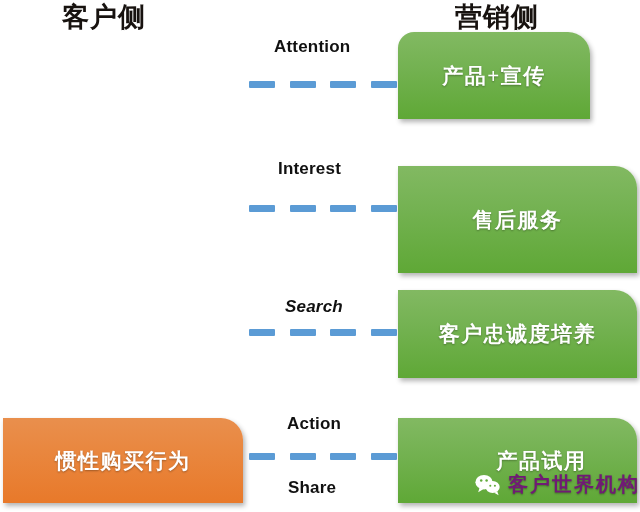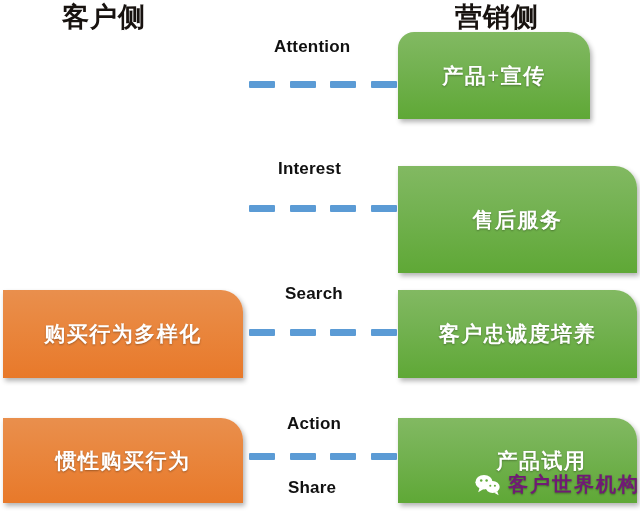--- a/index.html
+++ b/index.html
@@ -137,23 +137,22 @@
 
   <div class="connector" style="left:249px; top:204px; width:148px; height:8px;">
     <span class="dash" style="width:26px;"></span>
     <span class="dash" style="width:26px;"></span>
     <span class="dash" style="width:26px;"></span>
     <span class="dash" style="width:26px;"></span>
   </div>
 
   <div class="box green" style="left:398px; top:166px; width:239px; height:107px;">售后服务</div>
 
-  <div class="box orange" style="left:3px; top:290px; width:240px; height:88px;">购买行为多样化</div>
 
-  <div class="conn-label" style="left:285px; top:285px;">Search</div>
+  <div class="conn-label" style="left:285px; top:298px;font-style:italic;">Search</div>
 
   <div class="connector" style="left:249px; top:328px; width:148px; height:8px;">
     <span class="dash" style="width:26px;"></span>
     <span class="dash" style="width:26px;"></span>
     <span class="dash" style="width:26px;"></span>
     <span class="dash" style="width:26px;"></span>
   </div>
 
   <div class="box orange" style="left:3px; top:418px; width:240px; height:85px;">惯性购买行为</div>
 

